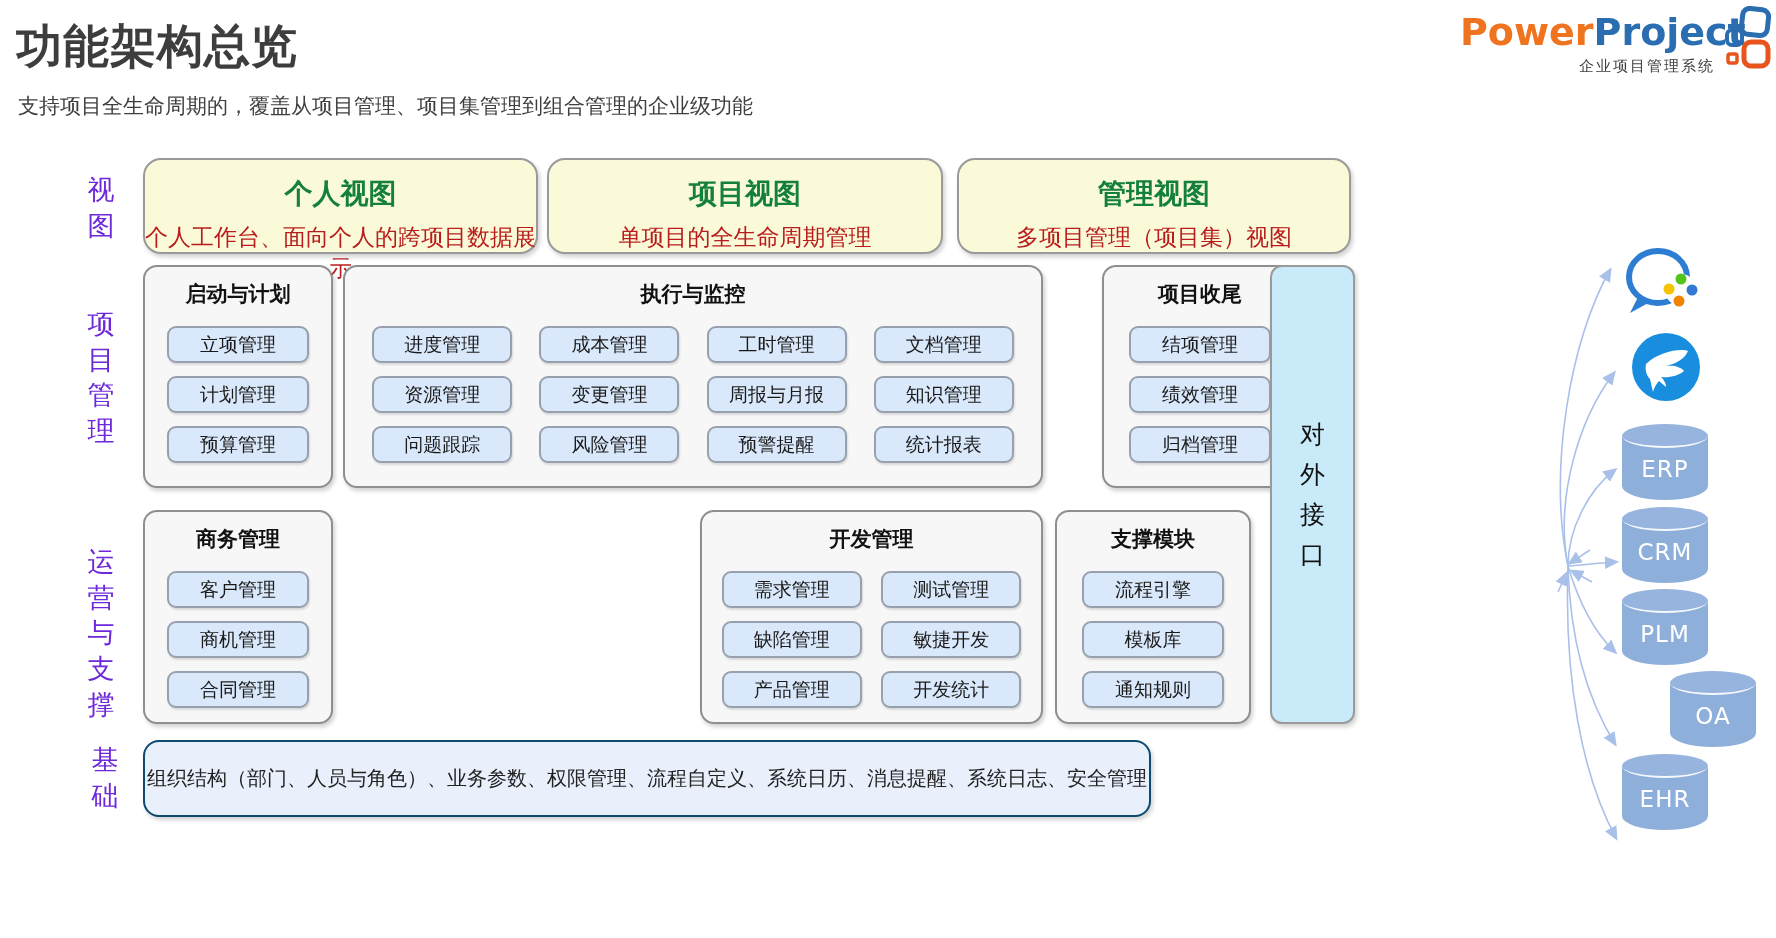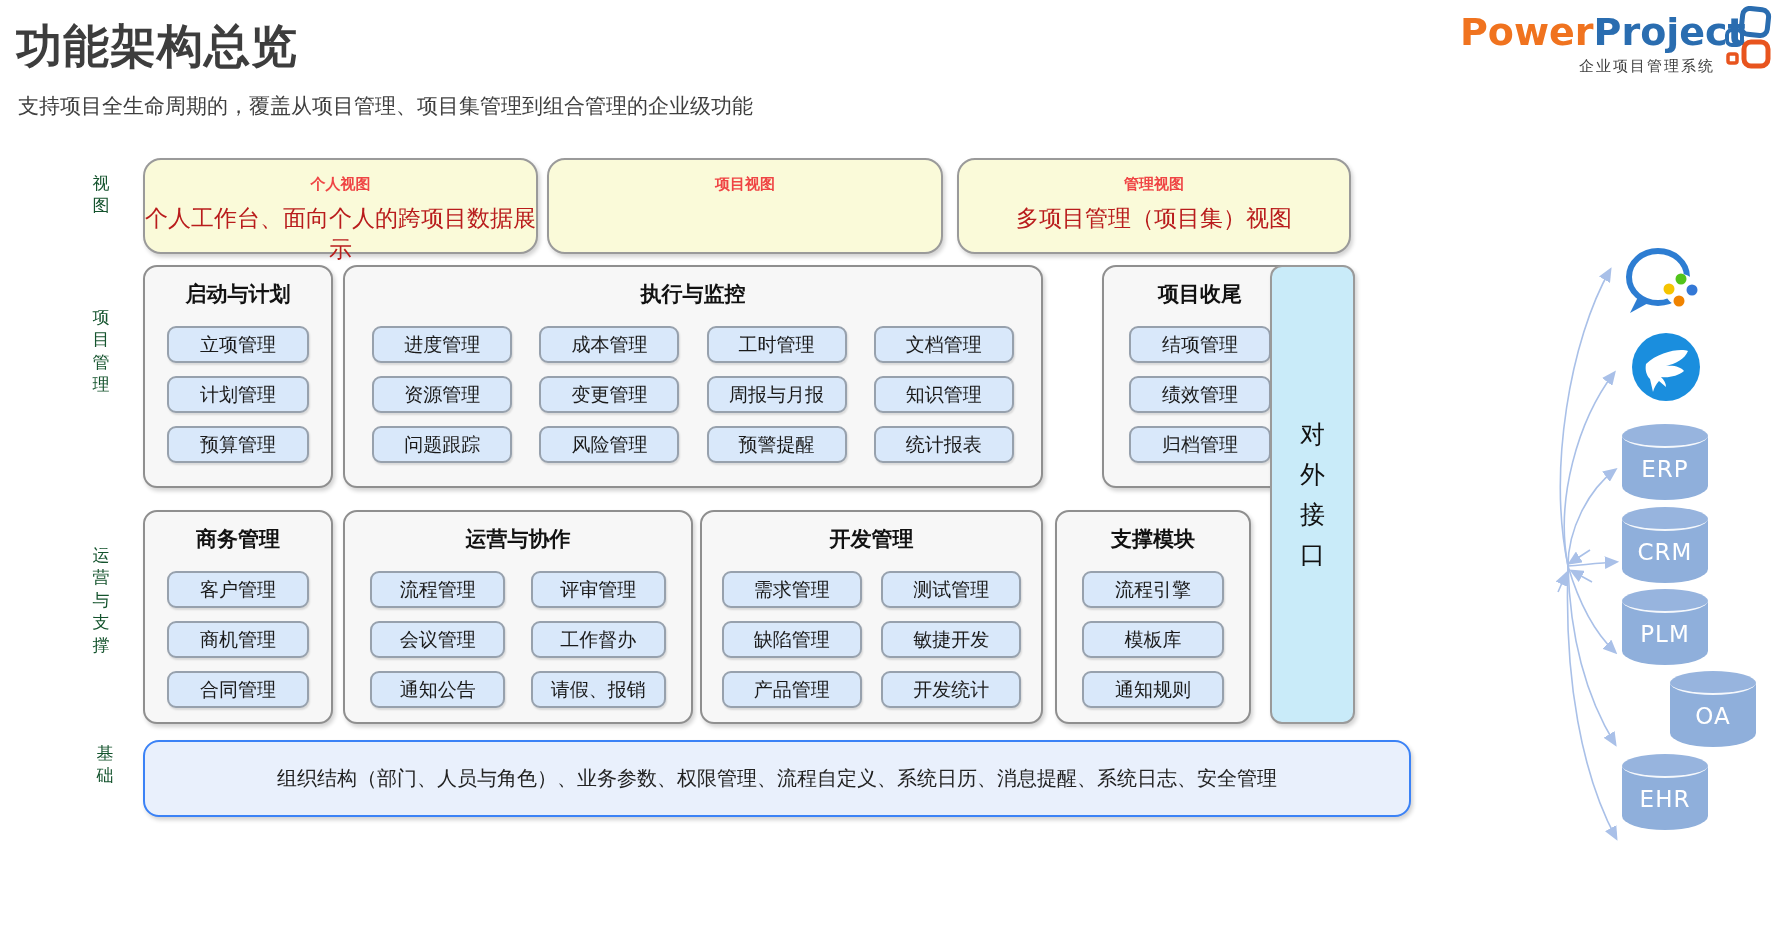--- a/index.html
+++ b/index.html
@@ -10,39 +10,39 @@
   .slide-title { position:absolute; left:16px; top:16px; font-size:46px; font-weight:900; color:#3d3d3d; letter-spacing:1px; }
   .slide-subtitle { position:absolute; left:18px; top:92px; font-size:21px; color:#3f3f3f; }
 
   .brand { position:absolute; left:1460px; top:12px; width:255px; text-align:right; line-height:1.1; }
   .brand-main { font-size:38px; font-weight:800; }
   .brand-power { color:#f0731f; }
   .brand-project { color:#2a6db0; }
   .brand-tagline { font-size:15px; color:#3f3f3f; letter-spacing:2px; margin-top:4px; }
   .logo-mark { position:absolute; left:1724px; top:6px; }
 
-  .vlabel { position:absolute; width:30px; font-size:17px; color:#14532d; line-height:1.32; word-break:break-all; text-align:center; }
+  .vlabel { position:absolute; width:30px; font-size:27px; color:#6d28d9; line-height:1.32; word-break:break-all; text-align:center; }
 
   .view-card { position:absolute; top:158px; height:96px; background:#fafad9; border:2px solid #9a9a9a; border-radius:18px; box-shadow:2px 3px 4px rgba(0,0,0,.18); text-align:center; }
-  .view-title { font-weight:700; font-size:15px; color:#ef4444; margin-top:15px; }
+  .view-title { font-weight:700; font-size:28px; color:#15803d; margin-top:15px; }
   .view-desc { font-size:23px; color:#b91c1c; margin-top:9px; }
 
   .group { position:absolute; background:#f7f7f7; border:2px solid #8f8f8f; border-radius:14px; box-shadow:2px 3px 4px rgba(0,0,0,.18); display:flex; flex-direction:column; }
   .group-title { text-align:center; font-weight:700; font-size:21px; color:#111; padding:13px 0 8px; }
   .chip-grid { display:grid; row-gap:13px; justify-content:space-evenly; align-content:start; padding-top:10px; flex:1; }
   .cols-1 { grid-template-columns:142px; }
   .cols-2a { grid-template-columns:135px 135px; }
   .cols-2b { grid-template-columns:140px 140px; }
   .cols-4 { grid-template-columns:repeat(4,140px); }
   .chip { height:37px; background:#d9e8fa; border:2px solid #97a1ad; border-radius:9px; display:flex; align-items:center; justify-content:center; font-size:19px; color:#1a1a1a; box-shadow:1px 2px 2px rgba(0,0,0,.12); }
 
   .ext-bar { position:absolute; left:1270px; top:265px; width:85px; height:459px; background:#c9ebf9; border:2px solid #9a9a9a; border-radius:12px; box-shadow:2px 3px 4px rgba(0,0,0,.18); display:flex; align-items:center; justify-content:center; }
   .ext-bar .vtext { width:28px; font-size:25px; color:#111; line-height:1.6; word-break:break-all; text-align:center; }
 
-  .foundation { position:absolute; left:143px; top:740px; width:1268px; height:77px; background:#e9f0fc; border:2px solid #3b82f6; border-radius:16px; box-shadow:2px 3px 4px rgba(0,0,0,.18); display:flex; align-items:center; justify-content:center; font-size:20px; color:#222; }
+  .foundation { position:absolute; left:143px; top:740px; width:1008px; height:77px; background:#e9f0fc; border:2px solid #0c4a6e; border-radius:16px; box-shadow:2px 3px 4px rgba(0,0,0,.18); display:flex; align-items:center; justify-content:center; font-size:20px; color:#222; }
 
   .cyl { position:absolute; left:1622px; width:86px; height:76px; }
   .cyl-top { position:absolute; top:0; left:0; width:100%; height:24px; background:#97b4de; border-radius:50%; border-bottom:2px solid rgba(255,255,255,.9); z-index:2; }
   .cyl-body { position:absolute; top:12px; left:0; width:100%; height:64px; background:#8fafdb; border-radius:0 0 50% 50% / 0 0 14px 14px; z-index:1; }
   .cyl-label { position:absolute; top:32px; left:0; width:100%; text-align:center; color:#fff; font-size:23px; z-index:3; letter-spacing:1px; }
 
   .abs { position:absolute; }
 </style>
 </head>
 <body>
@@ -69,20 +69,21 @@
   <div class="vlabel" style="left:86px; top:306px;">项目管理</div>
   <div class="vlabel" style="left:86px; top:505px;margin-top:39px;">运营与支撑</div>
   <div class="vlabel" style="left:90px; top:742px;">基础</div>
 
   <div class="view-card" style="left:143px; width:395px;">
     <div class="view-title">个人视图</div>
     <div class="view-desc">个人工作台、面向个人的跨项目数据展示</div>
   </div>
   <div class="view-card" style="left:547px; width:396px;">
     <div class="view-title">项目视图</div>
+    <div class="view-desc">单项目的全生命周期管理</div>
   </div>
   <div class="view-card" style="left:957px; width:394px;">
     <div class="view-title">管理视图</div>
     <div class="view-desc">多项目管理（项目集）视图</div>
   </div>
 
   <div class="group" style="left:143px; top:265px; width:190px; height:223px;">
     <div class="group-title">启动与计划</div>
     <div class="chip-grid cols-1">
       <div class="chip">立项管理</div>
@@ -120,31 +121,20 @@
 
   <div class="group" style="left:143px; top:510px; width:190px; height:214px;">
     <div class="group-title">商务管理</div>
     <div class="chip-grid cols-1">
       <div class="chip">客户管理</div>
       <div class="chip">商机管理</div>
       <div class="chip">合同管理</div>
     </div>
   </div>
 
-  <div class="group" style="left:343px; top:510px; width:350px; height:214px;">
-    <div class="group-title">运营与协作</div>
-    <div class="chip-grid cols-2a">
-      <div class="chip">流程管理</div>
-      <div class="chip">评审管理</div>
-      <div class="chip">会议管理</div>
-      <div class="chip">工作督办</div>
-      <div class="chip">通知公告</div>
-      <div class="chip">请假、报销</div>
-    </div>
-  </div>
 
   <div class="group" style="left:700px; top:510px; width:343px; height:214px;">
     <div class="group-title">开发管理</div>
     <div class="chip-grid cols-2b">
       <div class="chip">需求管理</div>
       <div class="chip">测试管理</div>
       <div class="chip">缺陷管理</div>
       <div class="chip">敏捷开发</div>
       <div class="chip">产品管理</div>
       <div class="chip">开发统计</div>

